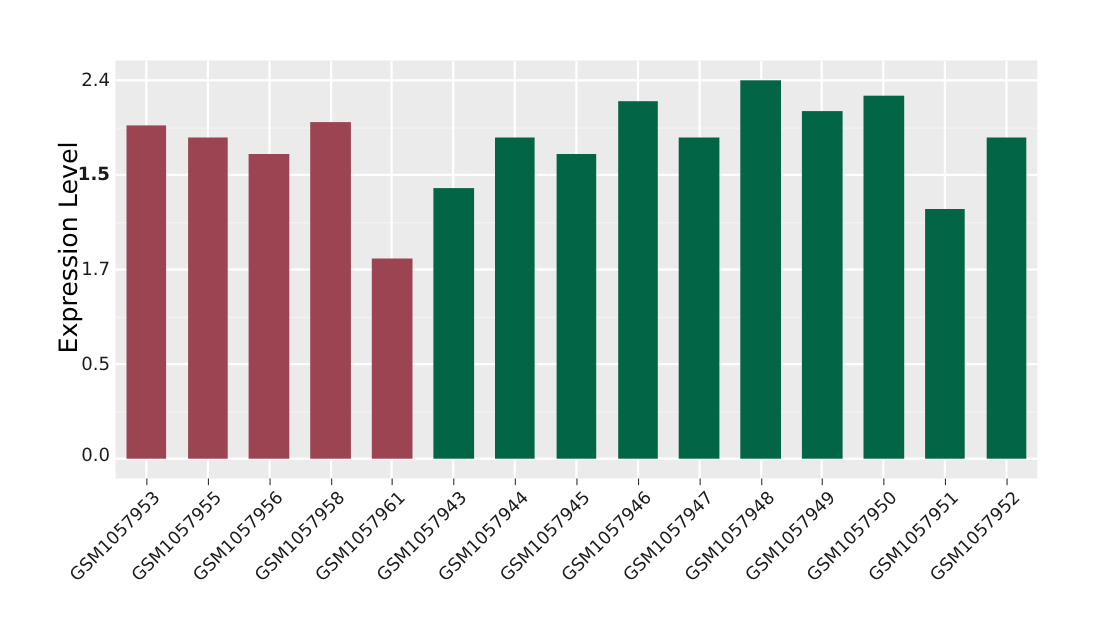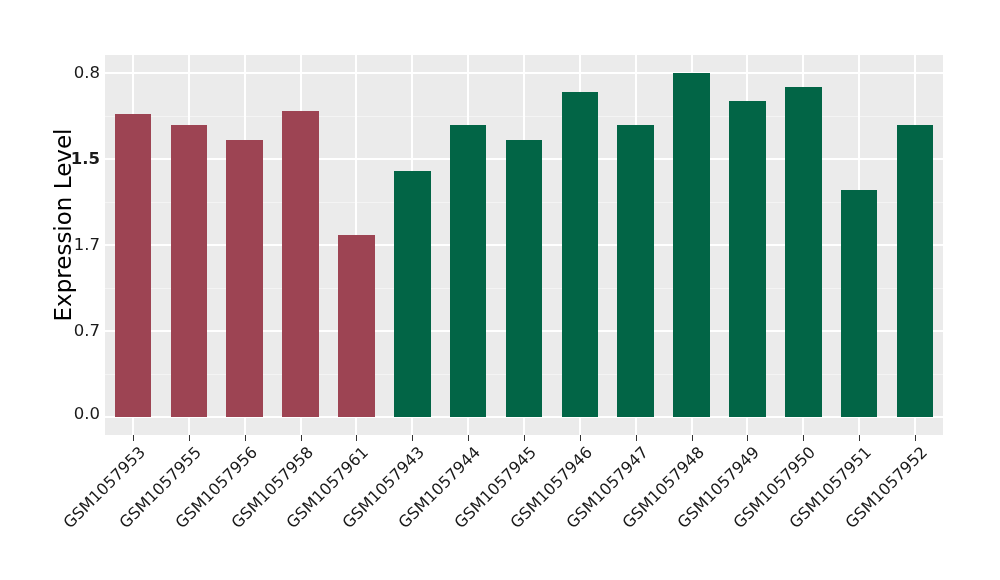--- a/index.html
+++ b/index.html
@@ -125,27 +125,27 @@
 </head>
 <body>
 
 <div id="figure">
 
   <div class="y-axis-title">Expression Level</div>
 
   <div class="y-tick-wrap" id="y-ticks">
       <div class="y-tick-label" style="top: 406px;">0.0</div>
       <div class="y-tick-mark" style="top: 417px;"></div>
-      <div class="y-tick-label" style="top: 323px;">0.7</div>
+      <div class="y-tick-label" style="top: 323px;">0.5</div>
       <div class="y-tick-mark" style="top: 331px;"></div>
       <div class="y-tick-label" style="top: 237px;">1.7</div>
       <div class="y-tick-mark" style="top: 245px;"></div>
       <div class="y-tick-label" style="top: 151px; font-weight: bold;">1.5</div>
       <div class="y-tick-mark" style="top: 159px;"></div>
-      <div class="y-tick-label" style="top: 65px;">0.8</div>
+      <div class="y-tick-label" style="top: 65px;">2.4</div>
       <div class="y-tick-mark" style="top: 73px;"></div>
     </div>
 
   <div id="panel">
     <div id="gridlines">
         <div class="grid-major-h" style="top: 361px;"></div>
         <div class="grid-minor-h" style="top: 319px;"></div>
         <div class="grid-major-h" style="top: 275px;"></div>
         <div class="grid-minor-h" style="top: 233px;"></div>
         <div class="grid-major-h" style="top: 189px;"></div>

